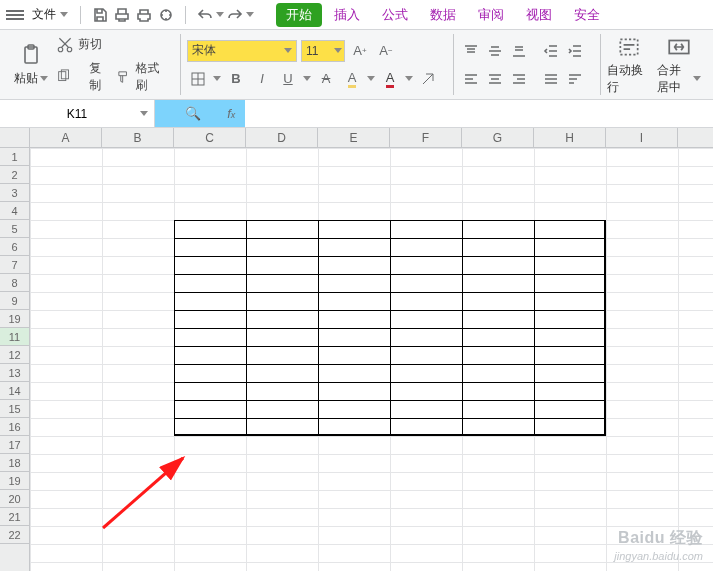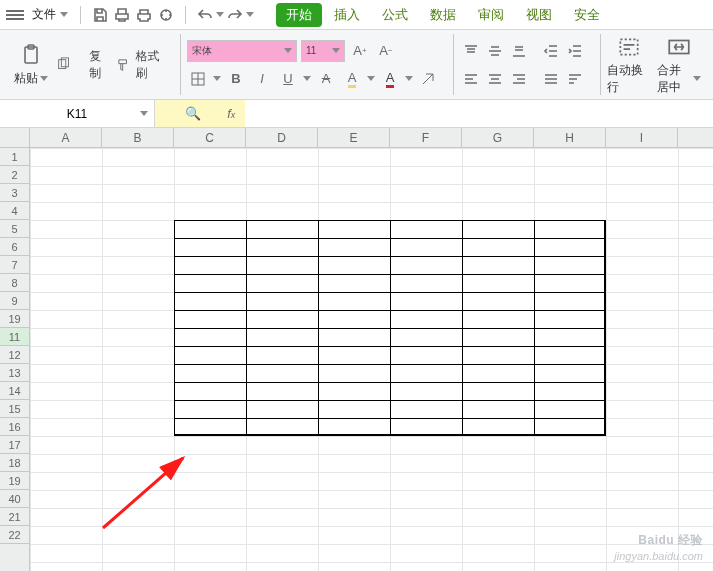--- a/index.html
+++ b/index.html
@@ -27,47 +27,47 @@
     display:flex;align-items:center;padding:0 6px;user-select:none;
   }
   .hamb{width:18px;display:flex;flex-direction:column;gap:2px;margin-right:4px;}
   .hamb span{height:2px;background:var(--icon);}
   .filebtn{display:flex;align-items:center;gap:4px;color:#222;padding:2px 4px;}
   .caret{width:0;height:0;border-left:4px solid transparent;border-right:4px solid transparent;border-top:5px solid #888;}
   .vsep{width:1px;height:18px;background:var(--border2);margin:0 8px;}
   .qbtn{width:22px;height:22px;display:flex;align-items:center;justify-content:center;color:var(--icon);border-radius:3px;}
   .qbtn svg{width:16px;height:16px;stroke:var(--icon);fill:none;stroke-width:1.6;}
   .tabs{display:flex;align-items:center;gap:2px;margin-left:22px;}
-  .tab{padding:3px 10px;border-radius:4px;color:#4d7c0f;font-size:13px;}
+  .tab{padding:3px 10px;border-radius:4px;color:#a21caf;font-size:13px;}
   .tab.active{background:var(--accent);color:#fff;}
   
   .ribbon{
     height:70px;background:var(--bg);border-bottom:1px solid var(--border);
     display:flex;align-items:stretch;padding:4px 6px;gap:8px;
   }
   .rgroup{display:flex;align-items:center;gap:6px;padding:0 6px;}
   .rgroup + .rgroup{border-left:1px solid var(--border2);}
   .bigbtn{display:flex;flex-direction:column;align-items:center;justify-content:center;width:44px;gap:2px;}
   .bigbtn .ico{width:26px;height:26px;display:flex;align-items:center;justify-content:center;}
   .bigbtn .lbl{font-size:12px;color:#333;display:flex;align-items:center;gap:2px;}
   .mini{display:flex;align-items:center;gap:4px;font-size:12px;color:#444;}
   .mini .ico{width:18px;height:18px;display:flex;align-items:center;justify-content:center;color:var(--icon);}
   .col2{display:flex;flex-direction:column;gap:6px;justify-content:center;}
   .fontrow{display:flex;align-items:center;gap:4px;}
-  .combo{height:22px;background:#f9a8d4;border:1px solid var(--border2);display:flex;align-items:center;padding:0 4px;font-size:10px;color:#444;gap:12px;}
+  .combo{height:22px;background:#fde047;border:1px solid var(--border2);display:flex;align-items:center;padding:0 4px;font-size:12px;color:#444;gap:12px;}
   .combo .caret{margin-left:4px;}
   .combo.font{width:110px;}
   .combo.size{width:44px;justify-content:space-between;}
   .sq{width:22px;height:22px;border:1px solid transparent;display:flex;align-items:center;justify-content:center;color:var(--icon);font-size:13px;border-radius:2px;}
   .sq svg{width:16px;height:16px;}
   .alrow{display:flex;gap:2px;}
   .abox{width:22px;height:22px;display:flex;align-items:center;justify-content:center;}
   .abox svg{width:16px;height:16px;stroke:var(--icon);fill:none;stroke-width:1.6;}
   
-  .fnrow{height:28px;background:#fef9c3;border-bottom:1px solid var(--border);display:flex;align-items:stretch;}
+  .fnrow{height:28px;background:#7dd3fc;border-bottom:1px solid var(--border);display:flex;align-items:stretch;}
   .namebox{width:155px;border-right:1px solid var(--border);display:flex;align-items:center;justify-content:center;position:relative;background:#fff;}
   .namebox input{border:0;outline:0;width:100px;text-align:center;font-size:12px;}
   .namebox .caret{position:absolute;right:6px;}
   .fxarea{flex:1;display:flex;align-items:center;gap:10px;padding-left:30px;}
   .fxico{color:var(--icon);font-size:13px;}
   .fxinput{flex:1;border:0;outline:0;height:100%;font-size:12px;}
   
   .sheet{position:relative;width:100%;height:calc(571px - 30px - 70px - 28px);overflow:hidden;background:#fff;}
   .corner{position:absolute;left:0;top:0;width:30px;height:20px;background:#eceded;border-right:1px solid var(--border2);border-bottom:1px solid var(--border2);}
   .colhdrs{position:absolute;left:30px;top:0;right:0;height:20px;display:flex;background:#eceded;border-bottom:1px solid var(--border2);}
@@ -93,21 +93,21 @@
     background-image:
       repeating-linear-gradient(to right, #000 0 1px, transparent 1px 72px),
       repeating-linear-gradient(to bottom, #000 0 1px, transparent 1px 18px);
     background-position:-1px -1px;
   }
   
   .arrow{position:absolute;pointer-events:none;}
   .arrow svg{overflow:visible;}
   
   .wm{position:absolute;right:10px;bottom:8px;color:rgba(180,185,190,.8);font-size:11px;text-align:right;line-height:1.3;font-style:italic;}
-  .wm b{font-style:normal;font-weight:700;font-size:12px;letter-spacing:.5px;}
+  .wm b{font-style:normal;font-weight:700;font-size:16px;letter-spacing:.5px;}
 </style>
 </head>
 <body>
 
 <div class="menubar">
   <div class="hamb">
       <span></span>
       <span></span>
       <span></span>
     </div>
@@ -173,20 +173,30 @@
             <rect x="6" y="4" width="12" height="16" rx="1"></rect>
             <rect x="9" y="2" width="6" height="4" rx="1"></rect>
           </svg>
       </div>
       <div class="lbl">
           <span>粘贴</span>
           <span class="caret"></span>
         </div>
     </div>
     <div class="col2">
+      <div class="mini">
+        <span class="ico">
+            <svg viewBox="0 0 16 16" fill="none" stroke="currentColor">
+              <circle cx="4" cy="12" r="2"></circle>
+              <circle cx="12" cy="12" r="2"></circle>
+              <path d="M5 10 13 2M11 10 3 2"></path>
+            </svg>
+          </span>
+        <span>剪切</span>
+      </div>
       <div class="mini" style="gap:8px;">
         <span style="display:flex;gap:19px;align-items:center;">
           <span class="ico">
               <svg viewBox="0 0 16 16" fill="none" stroke="currentColor">
                 <rect x="3" y="3" width="8" height="10"></rect>
                 <rect x="6" y="1" width="8" height="10"></rect>
               </svg>
             </span>
           <span>复制</span>
         </span>
@@ -374,21 +384,21 @@
     <div class="rowhdr">19</div>
     <div class="rowhdr active">11</div>
     <div class="rowhdr">12</div>
     <div class="rowhdr">13</div>
     <div class="rowhdr">14</div>
     <div class="rowhdr">15</div>
     <div class="rowhdr">16</div>
     <div class="rowhdr">17</div>
     <div class="rowhdr">18</div>
     <div class="rowhdr">19</div>
-    <div class="rowhdr">40</div>
+    <div class="rowhdr">20</div>
     <div class="rowhdr">21</div>
     <div class="rowhdr">22</div>
   </div>
   <div class="gridarea">
     <div class="boldregion"></div>
 
   </div>
 </div>
 
 <div class="arrow" style="left:95px;top:450px;">

